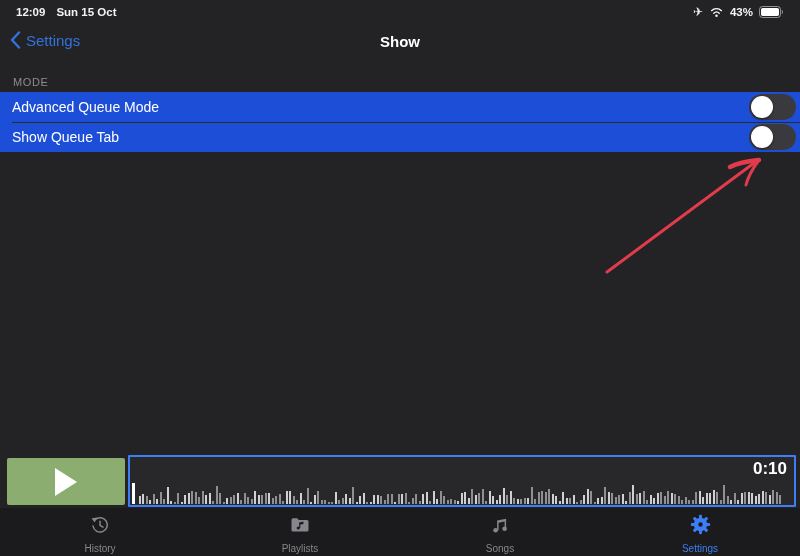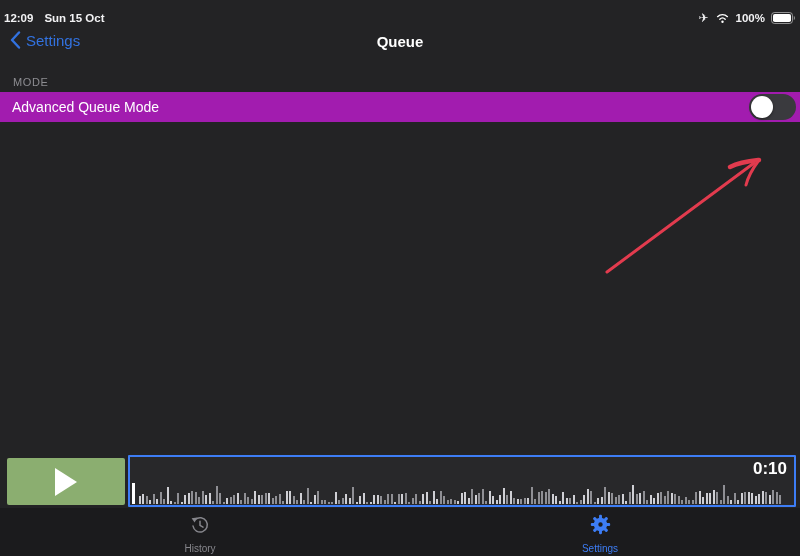--- a/index.html
+++ b/index.html
@@ -6,22 +6,22 @@
   html,body { width:800px; height:556px; background:#000; }
   body { font-family:"Liberation Sans","DejaVu Sans",sans-serif; }
   #screen {
     position:relative; width:800px; height:556px;
     background:#232325; color:#fff; overflow:hidden;
   }
 
   
   .status-bar {
     position:absolute; top:0; left:0; right:0; height:24px;
-    display:flex; align-items:flex-end; justify-content:space-between;
-    padding:0 4px; font-size:11.5px; font-weight:700; color:#f2f2f4;
+    display:flex; align-items:center; justify-content:space-between;
+    padding:0 16px; font-size:11.5px; font-weight:700; color:#f2f2f4;
   }
   .status-left { display:flex; gap:11px; align-items:center; }
   .status-right { display:flex; gap:6px; align-items:center; }
   .plane-glyph { font-size:12px; line-height:1; }
 
   
   .nav-bar { position:absolute; top:24px; left:0; right:0; height:38px; }
   .back-button {
     position:absolute; left:10px; top:7px; display:flex; align-items:center; gap:5px;
     color:#3272e0; font-size:15px; cursor:pointer;
@@ -29,21 +29,21 @@
   .nav-title {
     position:absolute; left:0; right:0; top:9px; text-align:center;
     font-size:15px; font-weight:700; color:#fff;
   }
 
   
   .section-header {
     position:absolute; top:76px; left:13px;
     font-size:11px; color:#8d8d92; letter-spacing:0.6px;
   }
-  .settings-group { position:absolute; top:92px; left:0; right:0; background:#a21caf; }
+  .settings-group { position:absolute; top:92px; left:0; right:0; background:#1d4ed8; }
   .settings-row {
     position:relative; height:30px; display:flex; align-items:center;
     padding-left:12px; padding-right:4px; justify-content:space-between;
   }
   .settings-row + .settings-row::before {
     content:""; position:absolute; top:-0.5px; left:12px; right:0; height:1px; background:#2b2b2e;
   }
   .row-label { font-size:14px; color:#fff; }
   .toggle {
     position:relative; width:47px; height:26px; border-radius:13px;
@@ -106,43 +106,49 @@
       <span>12:09</span>
       <span>Sun 15 Oct</span>
     </div>
     <div class="status-right">
       <span class="plane-glyph">✈︎</span>
       <svg width="15" height="12" viewBox="0 0 20 16">
         <path d="M3.4 6.2 a9.4 9.4 0 0 1 13.2 0" fill="none" stroke="#fff" stroke-width="1.8" stroke-linecap="round"></path>
         <path d="M6.4 9.6 a5.2 5.2 0 0 1 7.2 0" fill="none" stroke="#fff" stroke-width="1.8" stroke-linecap="round"></path>
         <circle cx="10" cy="13" r="1.6" fill="#fff"></circle>
       </svg>
-      <span>100%</span>
+      <span>43%</span>
       <svg width="25" height="12" viewBox="0 0 25 12">
         <rect x="0.5" y="0.5" width="21" height="11" rx="3" fill="none" stroke="rgba(255,255,255,0.5)"></rect>
         <rect x="2" y="2" width="18" height="8" rx="1.8" fill="#fff"></rect>
         <path d="M22.8 3.8 a2.6 2.6 0 0 1 0 4.4 z" fill="rgba(255,255,255,0.5)"></path>
       </svg>
     </div>
   </div>
 
   <div class="nav-bar">
     <div class="back-button">
       <svg width="11" height="18" viewBox="0 0 11 18">
         <polyline points="9,1.5 2,9 9,16.5" fill="none" stroke="#3272e0" stroke-width="2.4" stroke-linecap="round" stroke-linejoin="round"></polyline>
       </svg>
       <span>Settings</span>
     </div>
-    <div class="nav-title">Queue</div>
+    <div class="nav-title">Show</div>
   </div>
 
   <div class="section-header">MODE</div>
   <div class="settings-group">
     <div class="settings-row">
       <span class="row-label">Advanced Queue Mode</span>
+      <div class="toggle" data-state="off">
+        <div class="knob"></div>
+      </div>
+    </div>
+    <div class="settings-row">
+      <span class="row-label">Show Queue Tab</span>
       <div class="toggle" data-state="off">
         <div class="knob"></div>
       </div>
     </div>
   </div>
 
   <svg class="annotation-arrow" width="210" height="160" viewBox="0 0 210 160">
     <path d="M27 132 C 62 106, 118 64, 174 23" fill="none" stroke="#e23b4e" stroke-width="3" stroke-linecap="round"></path>
     <path d="M150 27 C 160 22, 170 21, 179 20" fill="none" stroke="#e23b4e" stroke-width="4.5" stroke-linecap="round"></path>
     <path d="M179 20 C 173 28, 168 37, 166 45" fill="none" stroke="#e23b4e" stroke-width="3" stroke-linecap="round"></path>
@@ -348,20 +354,44 @@
   <div class="tab-bar">
     <div class="tab">
       <span class="tab-icon">
         <svg width="20" height="20" viewBox="0 0 20 20">
           <path d="M5.2 4.6 A7.2 7.2 0 1 1 3 11" fill="none" stroke="currentColor" stroke-width="1.5" stroke-linecap="round"></path>
           <polygon points="1.6,3.2 7.2,2.6 4.6,7.4" fill="currentColor"></polygon>
           <path d="M10 6.2 V10.4 L13 12.2" fill="none" stroke="currentColor" stroke-width="1.5" stroke-linecap="round" stroke-linejoin="round"></path>
         </svg>
       </span>
       <span class="tab-label">History</span>
+    </div>
+    <div class="tab">
+      <span class="tab-icon">
+        <svg width="20" height="20" viewBox="0 0 20 20">
+          <path d="M1.5 4.8 Q1.5 3.2 3 3.2 H7.2 L8.8 5 H17 Q18.5 5 18.5 6.5 V15 Q18.5 16.6 17 16.6 H3 Q1.5 16.6 1.5 15 Z" fill="currentColor"></path>
+          <g fill="#1b1b1d">
+            <circle cx="8.2" cy="13.1" r="1.5"></circle>
+            <rect x="9.2" y="8.2" width="1.1" height="4.9"></rect>
+            <path d="M9.2 7.4 L13.4 6.6 V9 L9.2 9.8 Z"></path>
+            <circle cx="12.4" cy="12.1" r="1.5" fill="currentColor" opacity="0"></circle>
+          </g>
+        </svg>
+      </span>
+      <span class="tab-label">Playlists</span>
+    </div>
+    <div class="tab">
+      <span class="tab-icon">
+        <svg width="20" height="20" viewBox="0 0 20 20">
+          <circle cx="5.6" cy="15.2" r="2.3" fill="currentColor"></circle>
+          <circle cx="14.6" cy="13.8" r="2.3" fill="currentColor"></circle>
+          <path d="M7.1 15.2 V5.4 L16.1 3.8 V13.8 H14.6 V6.6 L8.6 7.7 V15.2 Z" fill="currentColor"></path>
+        </svg>
+      </span>
+      <span class="tab-label">Songs</span>
     </div>
     <div class="tab active">
       <span class="tab-icon">
         <svg width="21" height="21" viewBox="0 0 20 20">
           <g fill="currentColor">
             <rect x="8.6" y="0.8" width="2.8" height="4" rx="1" transform="rotate(0 10 10)"></rect>
             <rect x="8.6" y="0.8" width="2.8" height="4" rx="1" transform="rotate(45 10 10)"></rect>
             <rect x="8.6" y="0.8" width="2.8" height="4" rx="1" transform="rotate(90 10 10)"></rect>
             <rect x="8.6" y="0.8" width="2.8" height="4" rx="1" transform="rotate(135 10 10)"></rect>
             <rect x="8.6" y="0.8" width="2.8" height="4" rx="1" transform="rotate(180 10 10)"></rect>

